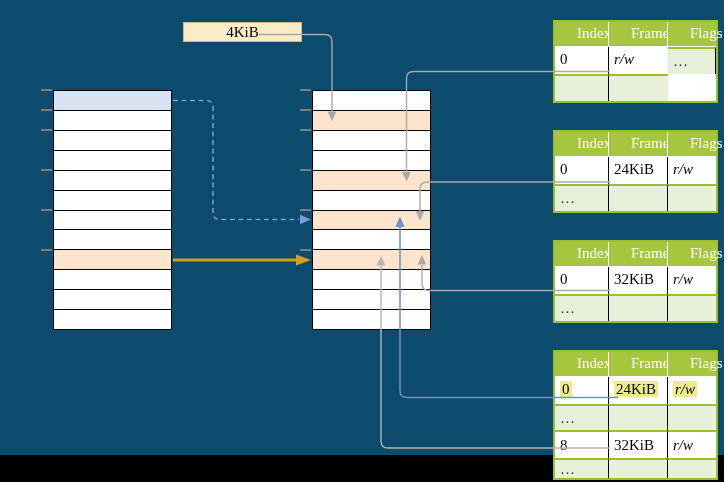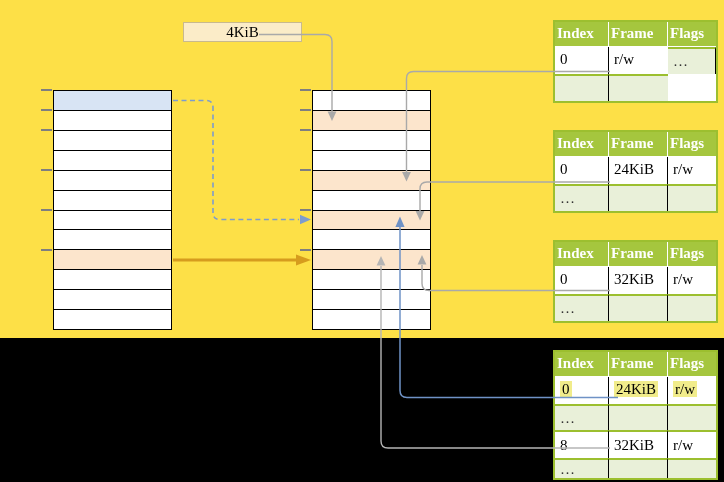--- a/index.html
+++ b/index.html
@@ -1,20 +1,20 @@
 <!DOCTYPE html>
 <html><head>
 <meta charset="utf-8">
 <style>
   html,body{margin:0;padding:0;}
   body{
     width:724px;height:482px;overflow:hidden;background:#000;
     font-family:"Liberation Serif","DejaVu Serif",serif;
   }
-  #canvas{position:relative;width:724px;height:338px;background:#fde047;}
+  #canvas{position:relative;width:724px;height:455px;background:#0c4a6e;}
 
   
   .memcol{
     position:absolute;top:90px;width:119px;height:240px;
     box-sizing:border-box;border:1px solid #000;background:#fff;
     display:flex;flex-direction:column;
   }
   #vcol{left:53px;}
   #pcol{left:312px;}
   .mrow{flex:1;border-top:1px solid #000;background:#fff;}
@@ -31,31 +31,31 @@
 
   
   .ptable{
     position:absolute;left:553px;width:165px;
     box-sizing:border-box;border:2px solid #9CBF2F;background:#fff;
     display:grid;grid-template-columns:54px 59px 48px;
   }
   #pt1{top:20px;} #pt2{top:130px;} #pt3{top:240px;} #pt4{top:350px;}
   .th{
     box-sizing:border-box;height:25px;line-height:23px;
-    background:#A5C63E;color:#fff;font-weight:bold;font-size:15px;
-    padding-left:2px;border-right:1px solid #fff;border-bottom:1px solid #fff;
+    background:#A5C63E;color:#fff;font-weight:normal;font-size:15px;
+    padding-left:22px;border-right:1px solid #fff;border-bottom:1px solid #fff;
   }
   .th.last{border-right:none;}
   .td{
     box-sizing:border-box;height:27px;line-height:25px;
     font-size:15px;color:#000;padding-left:5px;
     border-right:1px solid #000;background:#fff;
     white-space:nowrap;overflow:hidden;
   }
-  .td.last{border-right:none;}
+  .td.last{border-right:none;font-style:italic;}
   .td.sep{border-top:2px solid #9CBF2F;}
   .td.ell{background:#E9F0D9;color:#333;}
   .td.h26{height:26px;line-height:24px;}
   .td.h28{height:28px;line-height:26px;}
   .td.h20{height:20px;line-height:18px;}
   .hl{background:#F1EC8B;padding:0 2px;}
 
   
   #overlay{position:absolute;left:0;top:0;pointer-events:none;}
 </style>

